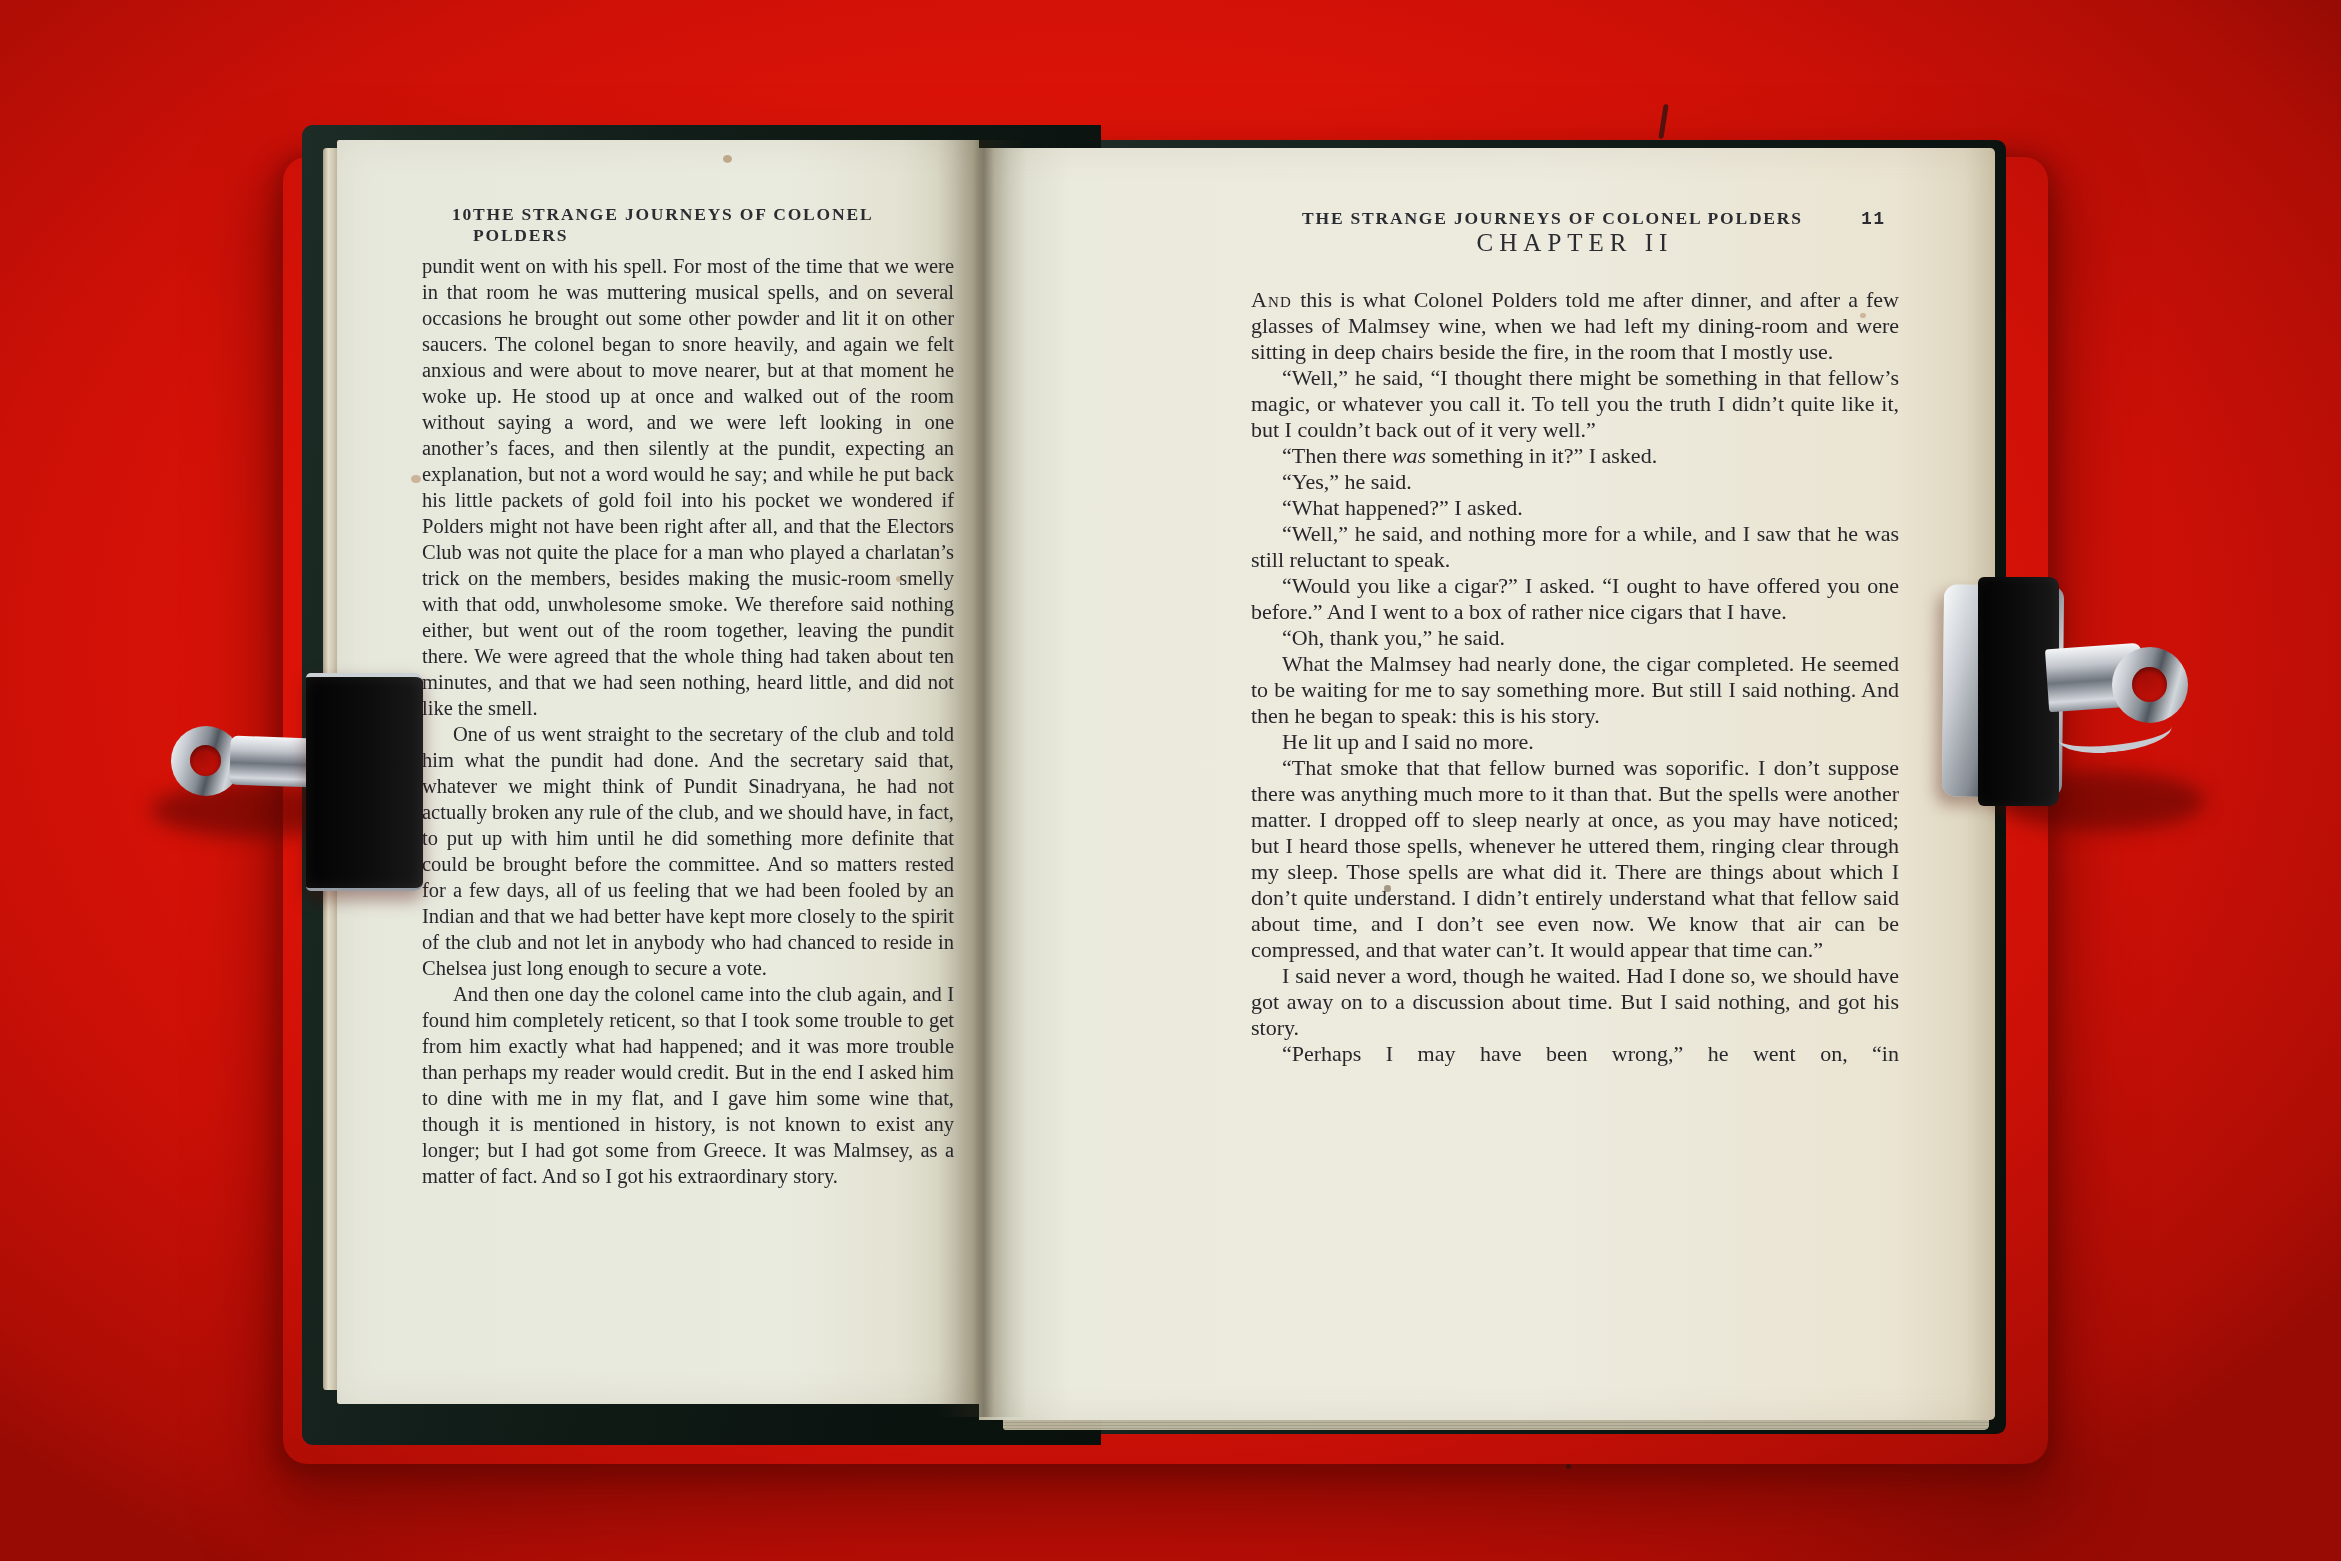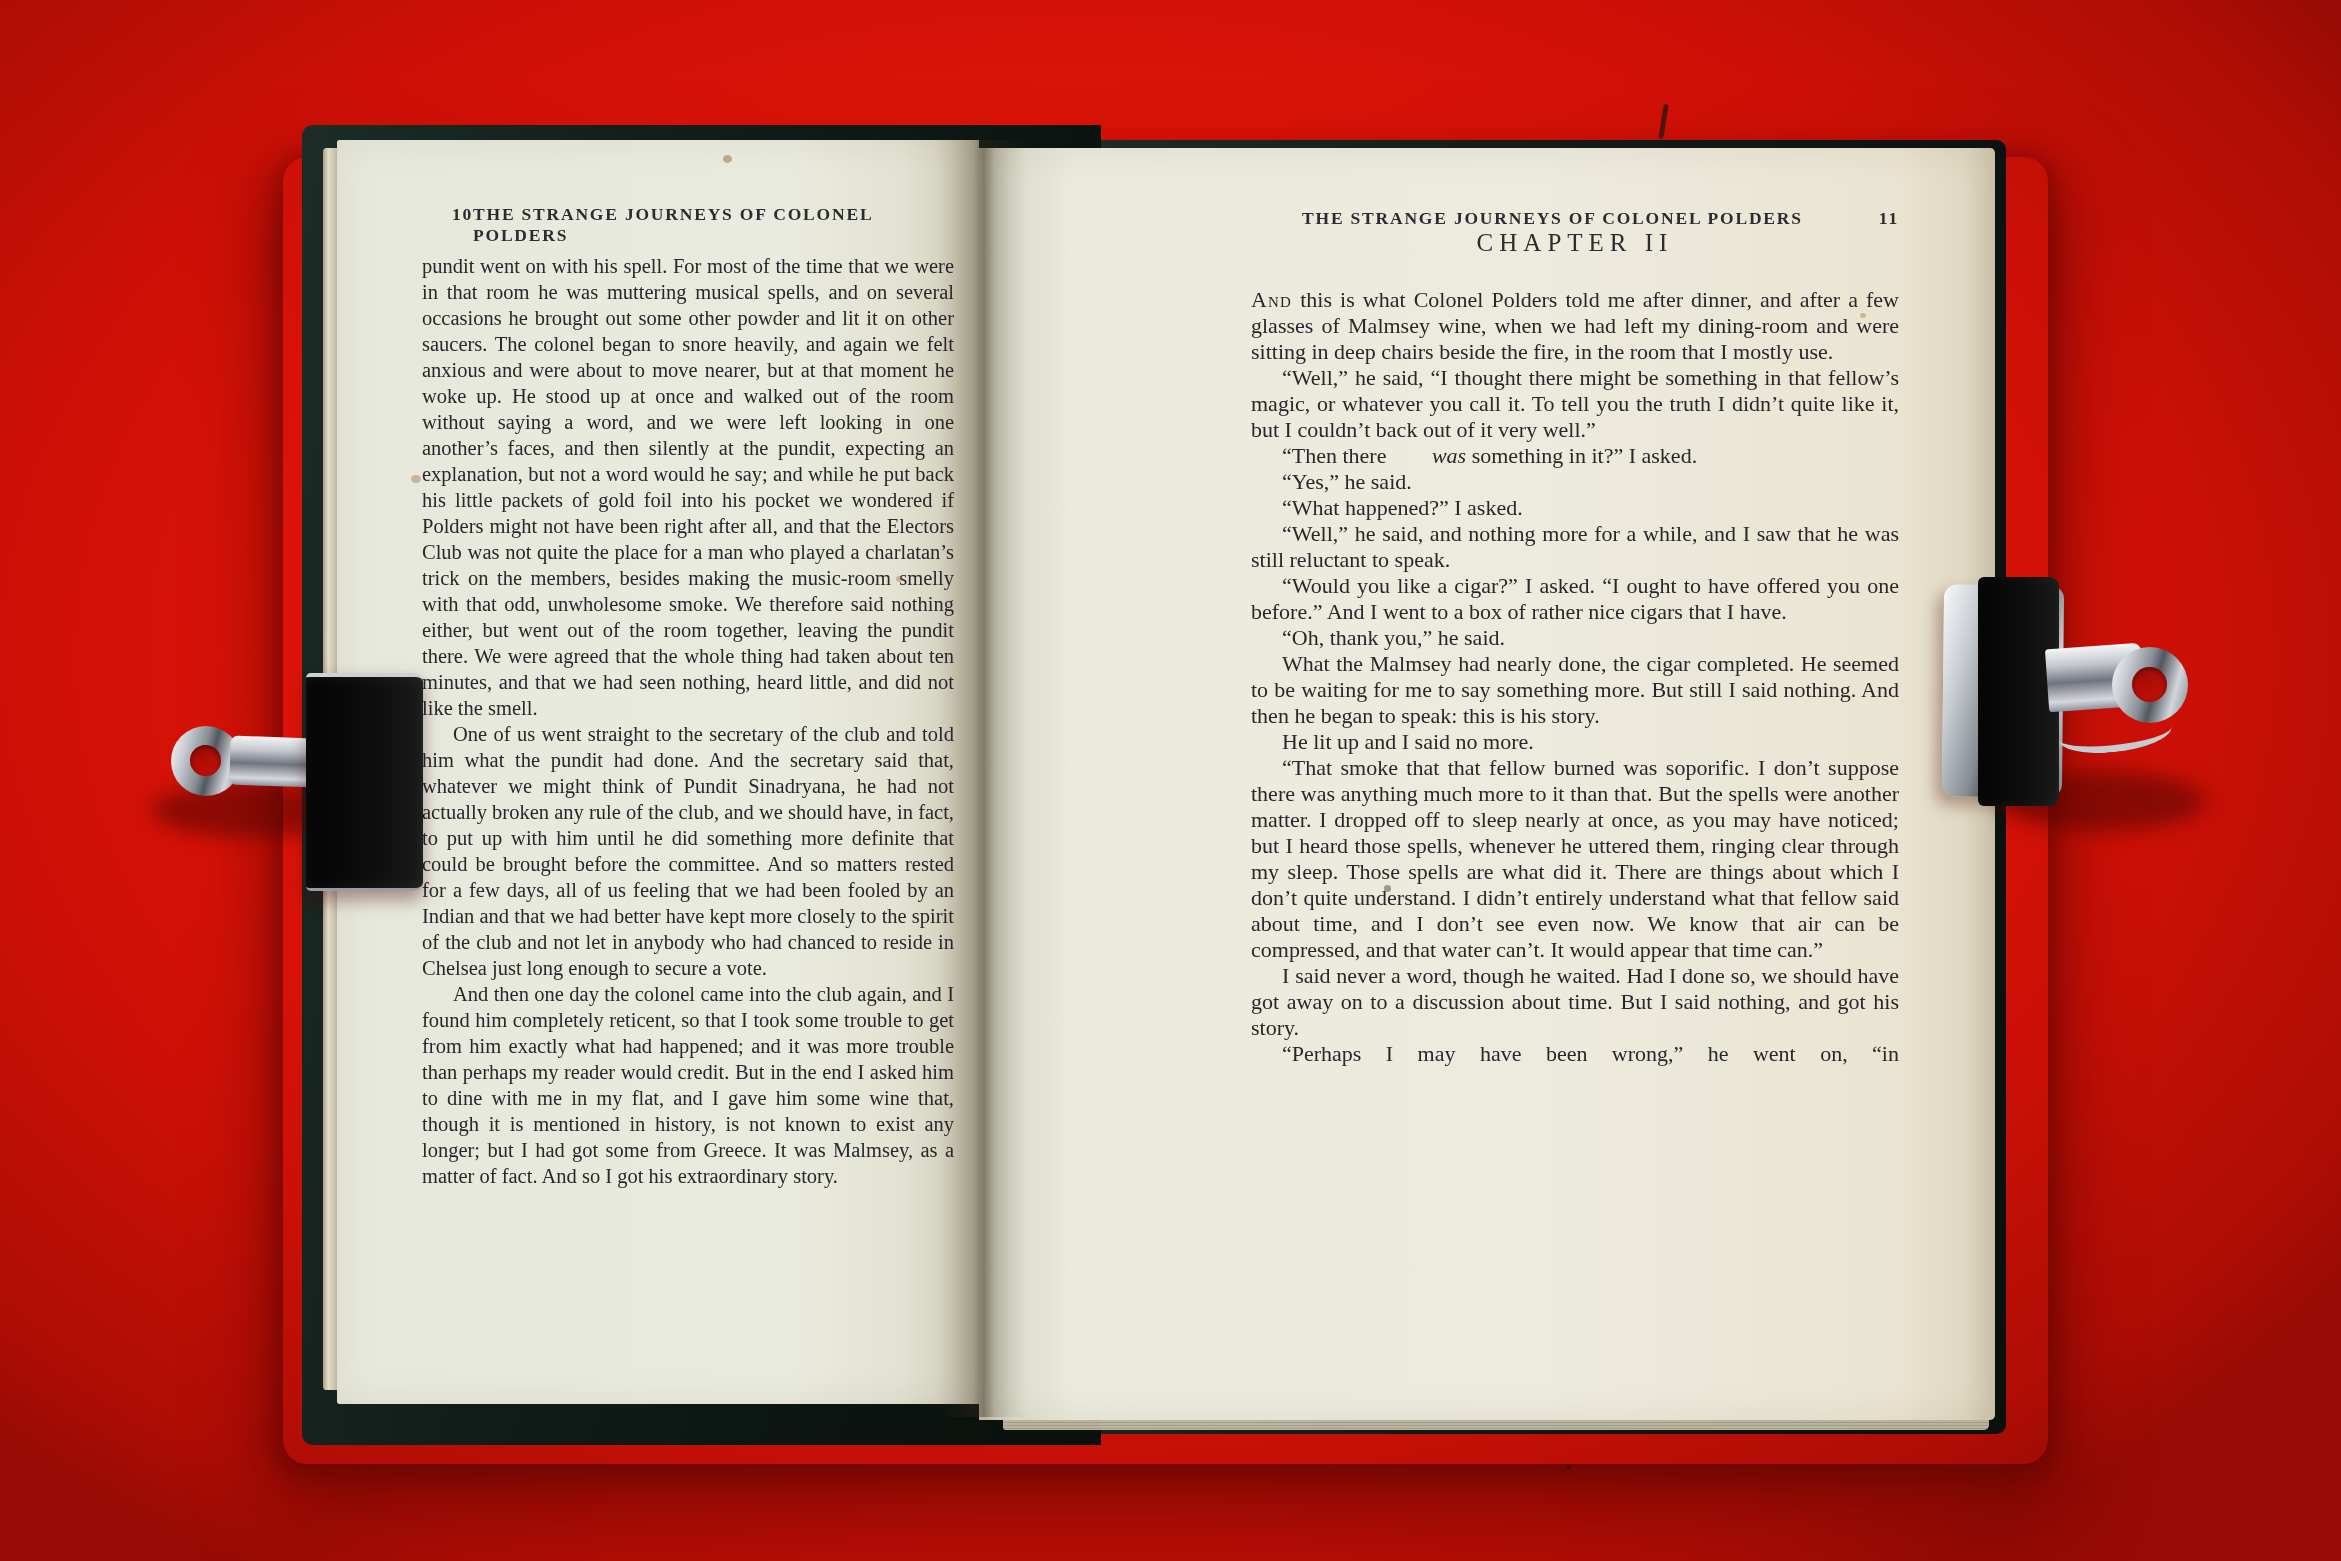--- a/index.html
+++ b/index.html
@@ -25,31 +25,31 @@
   .page-right::after{content:"";position:absolute;left:24px;right:6px;bottom:-9.6px;height:9.6px;
     background:repeating-linear-gradient(to bottom,#d8d0b8 0 1.8px,#bfb69a 1.8px 3px);opacity:.85;border-radius:0 0 4.8px 2.4px;}
   .gutter{left:937px;top:140px;width:90px;height:1277px;
     background:linear-gradient(to right,rgba(70,62,38,0) 0%,rgba(70,62,38,.22) 40%,rgba(45,38,20,.42) 52%,rgba(70,62,38,.18) 64%,rgba(70,62,38,0) 100%);}
   
   .text-col{color:#27272c;}
   .text-left{left:422px;top:204px;width:532px;}
   .text-right{left:1251px;top:208px;width:648px;}
   .running-head{display:flex;align-items:baseline;font-weight:700;font-size:17.5px;letter-spacing:1.8px;color:#2b2c31;}
   .rh-num{width:51px;text-align:right;}
-  .rh-num.right{text-align:right;}
+  .rh-num.right{text-align:center;font-family:Liberation Mono, monospace;}
   .rh-title{flex:1;}
   .rh-spacer{width:51px;}
   .chapter{text-align:center;font-size:25px;letter-spacing:6px;color:#2b2c31;}
   .body-text{text-align:justify;}
   .body-text.lft{margin-top:6.6px;font-size:20.5px;line-height:26px;}
   .body-text.rgt{margin-top:30px;font-size:22px;line-height:26px;}
   .para{margin:0;}
   .para.indent{text-indent:31px;}
   .para.justify-last{text-align-last:justify;}
-  .italic{font-style:italic;margin-left:40px;}
+  .italic{font-style:italic;}
   .smallcaps{font-variant:small-caps;letter-spacing:1.2px;}
   
   .chrome{background:linear-gradient(105deg,#f8fafb 0%,#c9cdd3 22%,#878d94 45%,#51575e 56%,#d2d7dc 78%,#7e848c 100%);}
   .chrome-v{background:linear-gradient(to bottom,#f4f6f8 0%,#c3c7cd 28%,#6f757e 55%,#d5d9de 85%,#8d939b 100%);}
   .clip-shadow{border-radius:50%;background:rgba(80,5,2,.55);filter:blur(9.6px);}
   .jaw{background:linear-gradient(to right,#030303 0%,#0d0d0d 55%,#191919 100%);}
   .ring{border-radius:50%;}
   .hole{border-radius:50%;background:radial-gradient(circle at 40% 35%,#a50d06,#c11008 70%);box-shadow:inset 0 2.4px 6px rgba(0,0,0,.5);}
   
   .lclip-shadow{left:151px;top:783px;width:199px;height:54px;}

